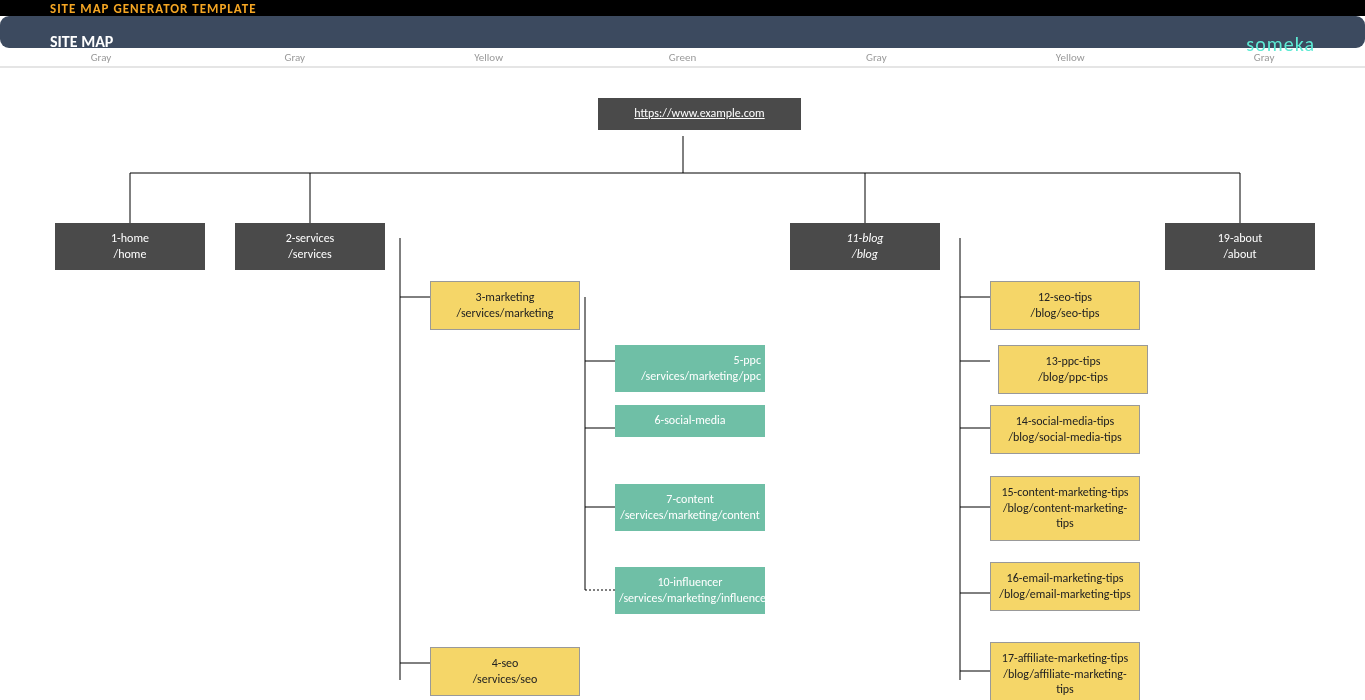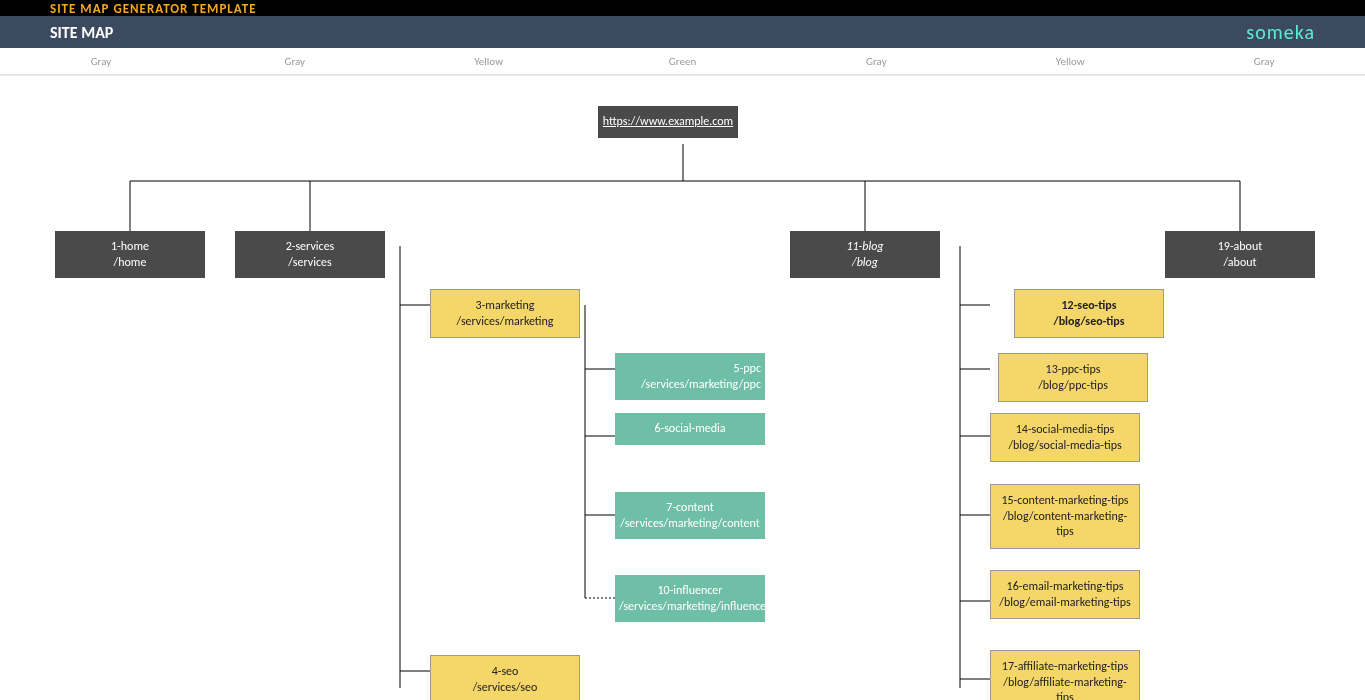--- a/index.html
+++ b/index.html
@@ -1,26 +1,26 @@
 <!DOCTYPE html>
 <html><head>
 <meta charset="utf-8">
 <style>
 * { box-sizing: border-box; margin: 0; padding: 0; }
 body { font-family: Calibri, Arial, sans-serif; background: #fff; width: 1365px; }
 .topbar { background: #000; height: 16px; display: flex; align-items: center; padding-left: 50px; }
 .topbar-title { color: #f5a623; font-weight: bold; font-size: 13px; letter-spacing: 1px; }
-.subbar { background: #3c4a5f; height: 30px; display: flex; align-items: center; padding: 16px 50px; justify-content: space-between; }
+.subbar { background: #3c4a5f; height: 30px; display: flex; padding: 16px 50px; justify-content: space-between; border-radius: 9px; }
 .subbar-title { color: #fff; font-weight: bold; font-size: 16px; }
 .brand { color: #5eead4; font-size: 20px; font-weight: 300; letter-spacing: 1px; }
-.colhead-row { display: flex; height: 28px; align-items: center; border-bottom: 2px solid #e5e5e5; padding: 0 4px; }
+.colhead-row { display: flex; height: 20px; align-items: center; border-bottom: 2px solid #e5e5e5; padding: 0 4px; }
 .colhead { flex: 1; text-align: center; font-size: 11px; color: #999; }
 .canvas { position: relative; width: 1365px; height: 650px; }
 .node { position: absolute; width: 150px; text-align: center; font-size: 12px; padding: 8px 4px; line-height: 1.3; }
-.node-root { background: #4a4a4a; color: #fff; text-decoration: underline; width: 140px; }
+.node-root { background: #4a4a4a; color: #fff; text-decoration: underline; width: 203px; }
 .node-gray { background: #4a4a4a; color: #fff; }
 .node-yellow { background: #f5d668; color: #222; border: 1px solid #999; }
 .node-green { background: #6fbfa6; color: #fff; }
 .node .name { display: block; }
 .node .path { display: block; }
 svg.lines { position: absolute; top: 0; left: 0; pointer-events: none; }
 </style>
 </head>
 <body>
 
@@ -119,21 +119,21 @@
 </div>
 <div class="node node-green" style="left:615px; top:416px;">
   <span class="name">7-content</span>
   <span class="path">/services/marketing/content</span>
 </div>
 <div class="node node-green" style="left:615px; top:499px;">
   <span class="name">10-influencer</span>
   <span class="path">/services/marketing/influencer</span>
 </div>
 
-<div class="node node-yellow" style="left:1014px; top:213px;font-weight:bold;">
+<div class="node node-yellow" style="left:990px; top:213px;">
   <span class="name">12-seo-tips</span>
   <span class="path">/blog/seo-tips</span>
 </div>
 <div class="node node-yellow" style="left:990px; top:277px;margin-left:8px;">
   <span class="name">13-ppc-tips</span>
   <span class="path">/blog/ppc-tips</span>
 </div>
 <div class="node node-yellow" style="left:990px; top:337px;">
   <span class="name">14-social-media-tips</span>
   <span class="path">/blog/social-media-tips</span>

